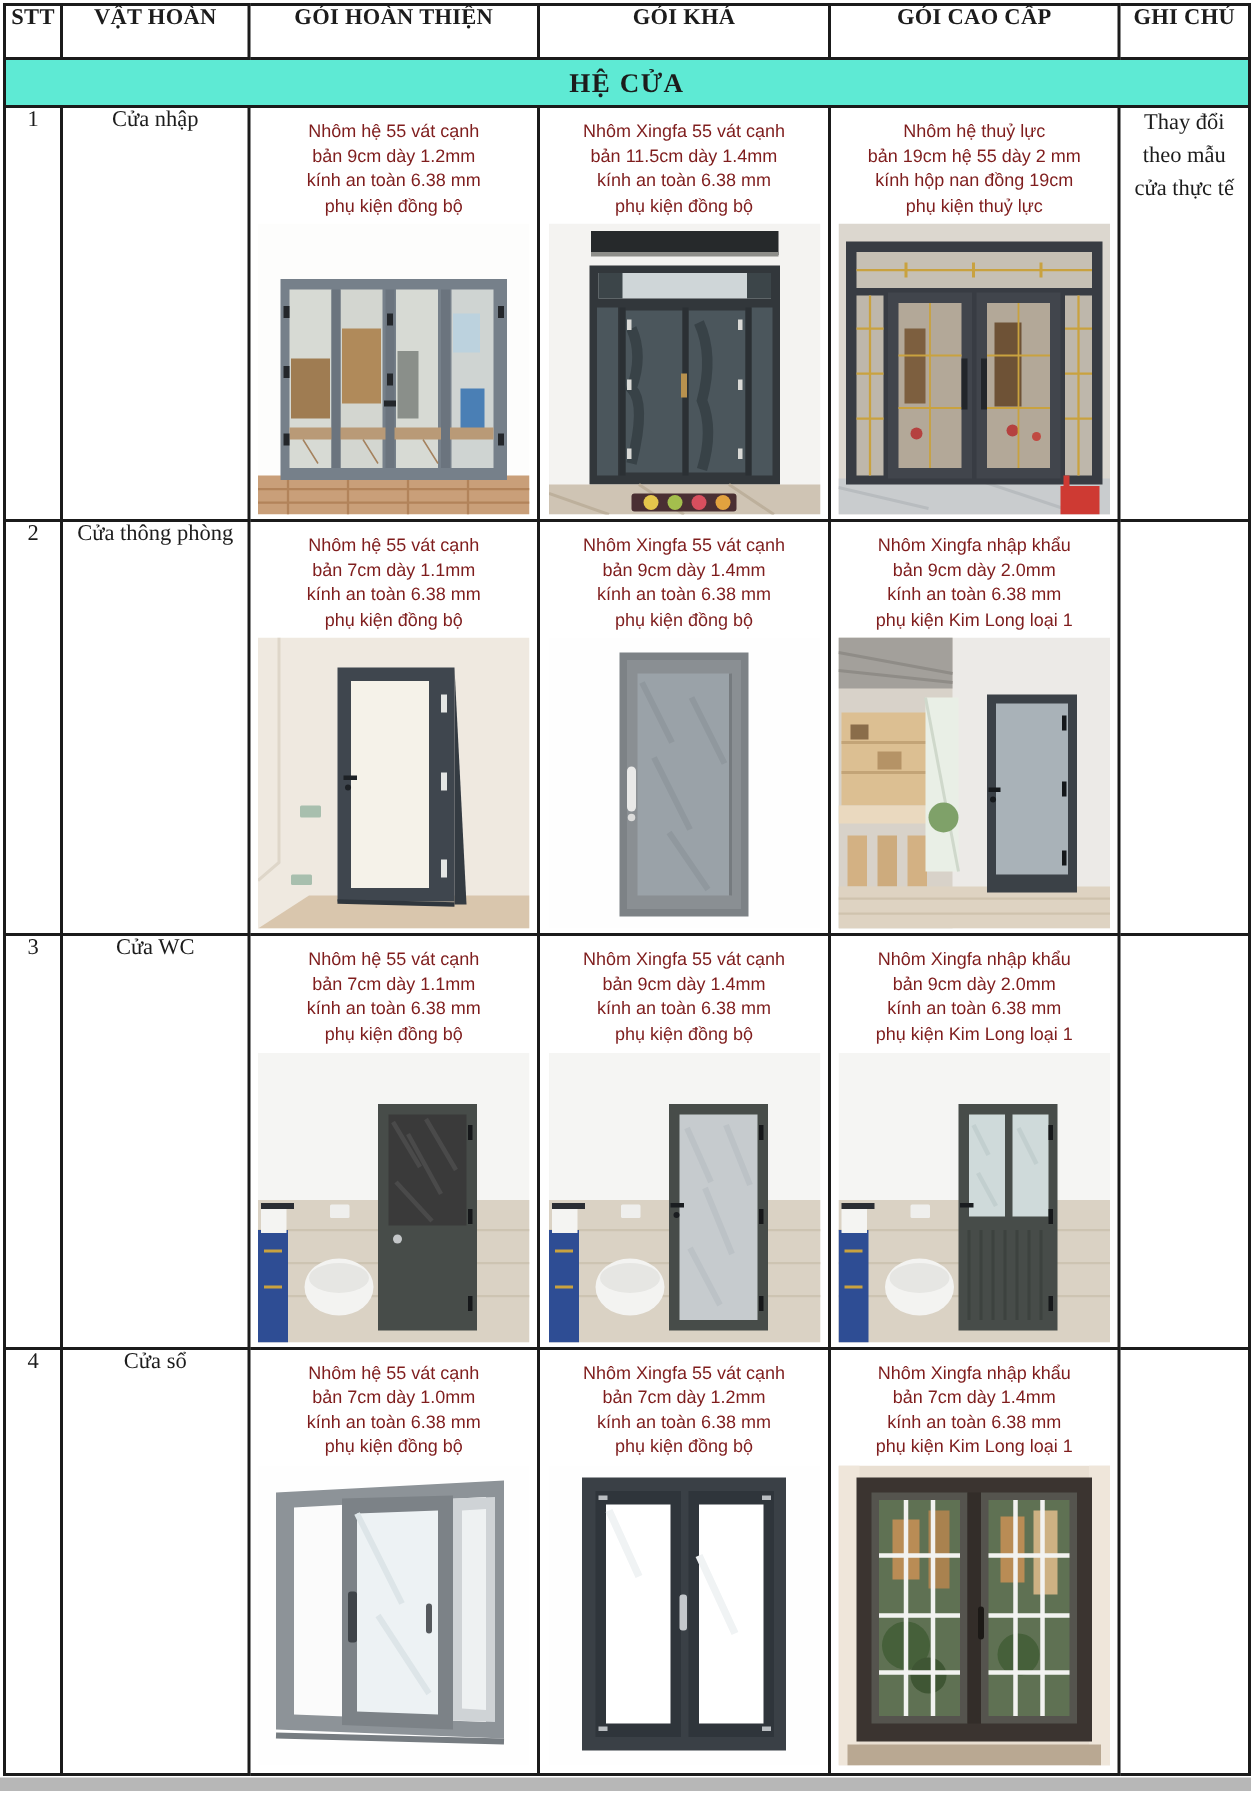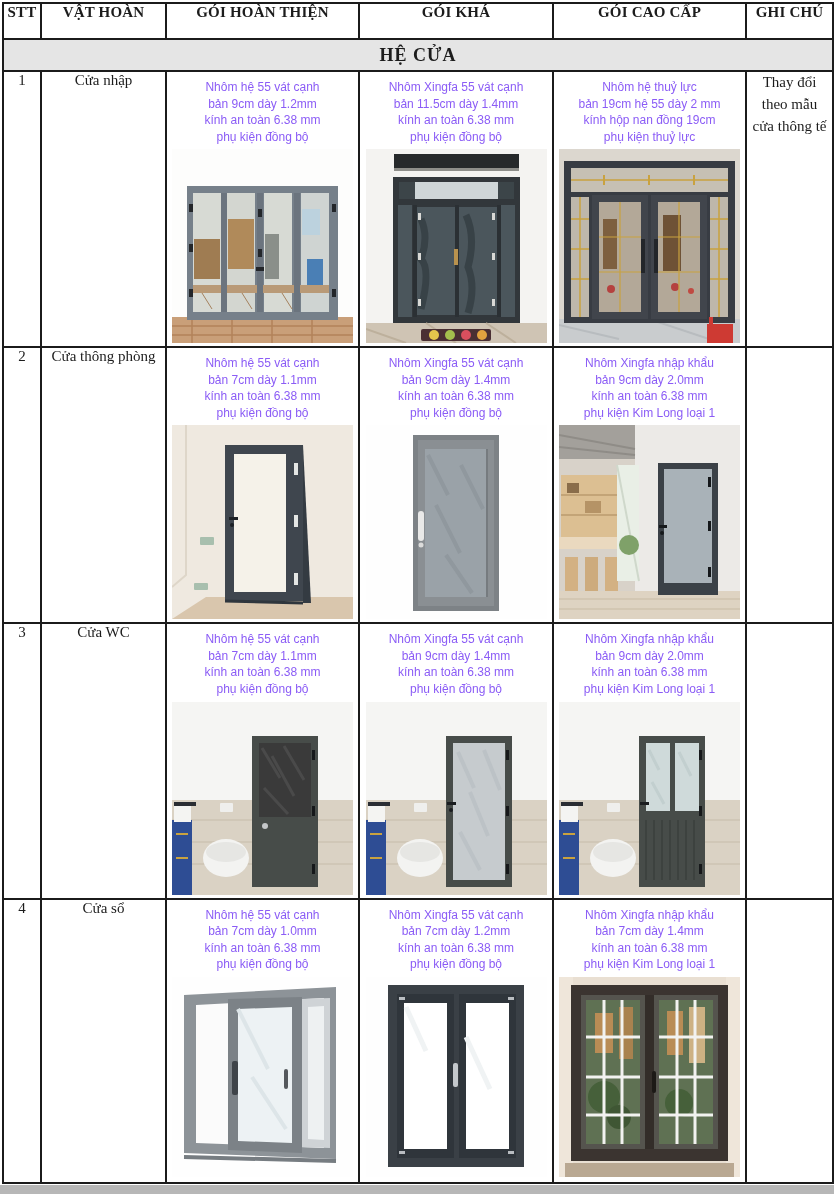--- a/index.html
+++ b/index.html
@@ -1,26 +1,26 @@
 <!DOCTYPE html>
 <html><head>
 <meta charset="utf-8">
 <style>
   html,body{margin:0;padding:0;background:#ffffff;}
   body{width:834px;height:1200px;overflow:hidden;font-family:"Liberation Serif",serif;color:#1c1c1c;}
   .sheet{padding:2px 4px 0 2px;}
   table.spec{border-collapse:collapse;table-layout:fixed;width:830px;}
   table.spec th,table.spec td{border:2.5px solid #1b1b1b;padding:0;overflow:hidden;vertical-align:top;background:#fff;}
   th.hdr{font-size:15px;font-weight:bold;height:34px;text-align:center;vertical-align:middle;letter-spacing:.2px;}
-  tr.band td{background:#e5e5e5;height:30px;text-align:center;vertical-align:middle;
+  tr.band td{background:#5eead4;height:30px;text-align:center;vertical-align:middle;
              font-weight:bold;font-size:18px;letter-spacing:1px;}
   td.stt,td.mat{text-align:center;vertical-align:middle;font-size:15px;}
   tr.r1 td{height:274px;} tr.r2 td{height:273px;} tr.r3 td{height:272px;} tr.r4 td{height:282px;}
   .desc{font-family:"Liberation Sans","DejaVu Sans",sans-serif;font-size:12px;line-height:1.38;
-        color:#8b5cf6;text-align:center;white-space:pre-line;padding:7px 2px 2px 2px;}
+        color:#7f1d1d;text-align:center;white-space:pre-line;padding:7px 2px 2px 2px;}
   .photo{margin:2px auto 3px auto;width:181px;}
   .ph-r1{height:194px;} .ph-r2{height:194px;} .ph-r3{height:193px;} .ph-r4{height:200px;}
   .photo svg{display:block;width:100%;height:100%;}
   td.note-cell{vertical-align:middle;text-align:center;font-size:15px;line-height:1.45;white-space:pre-line;}
   .footer-strip{width:834px;height:9px;background:#b7b7b7;margin-top:1px;}
 </style>
 </head>
 <body>
 
 <div class="sheet">
@@ -167,21 +167,21 @@
                   <rect x="95" y="90" width="4" height="34" fill="#23262a"></rect>
         </g>
         <rect x="148" y="175" width="26" height="19" fill="#ce3a33"></rect>
         <rect x="150" y="168" width="4" height="10" fill="#ce3a33"></rect>
       </svg>
     </div>
   </td>
 
   <td class="note-cell">Thay đổi
 theo mẫu
-cửa thông tế</td>
+cửa thực tế</td>
 </tr>
 
 <tr class="r2">
   <td class="stt">2</td>
   <td class="mat">Cửa thông phòng</td>
 
   <td>
     <div class="desc">Nhôm hệ 55 vát cạnh
 bản 7cm dày 1.1mm
 kính an toàn 6.38 mm

